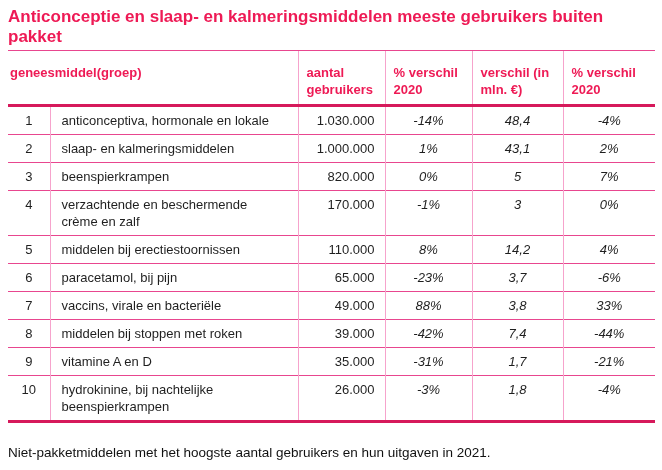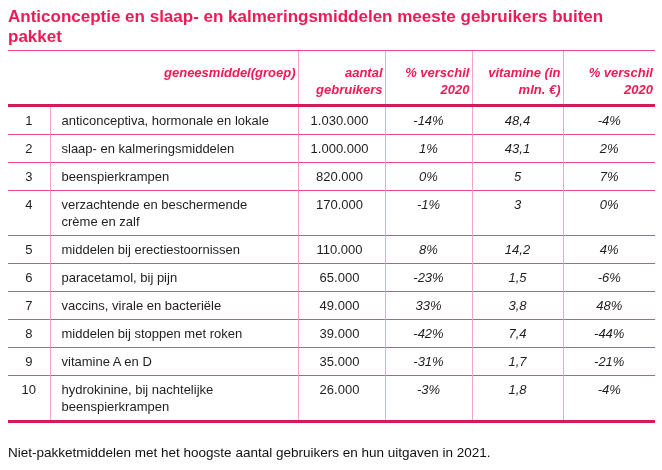--- a/index.html
+++ b/index.html
@@ -20,39 +20,38 @@
     margin:0 0 3px 0;
     font-size:17px;font-weight:bold;line-height:20px;
     color:var(--accent);
   }
   table.data{
     width:647px;border-collapse:collapse;table-layout:fixed;
   }
   thead th{
     color:var(--accent);
     font-size:13px;font-weight:bold;line-height:17px;
-    text-align:right;vertical-align:top;
+    text-align:left;vertical-align:top;
     padding:13px 2px 6px 8px;
     border-top:1.5px solid var(--rule-thin);
     border-bottom:3px solid var(--rule-thick);
-    font-style:italic;
   }
   thead th.first{padding-left:2px;}
   thead th + th{border-left:1.5px solid var(--rule-vertical);}
   tbody td{
     color:var(--text);
     font-size:13px;line-height:17px;vertical-align:top;
     padding:5px 6px;
   }
   tbody td + td{border-left:1.5px solid var(--rule-vertical);}
   tbody tr + tr td{border-top:1.5px solid var(--rule-thin);}
   tbody tr:last-child td{border-bottom:3px solid var(--rule-thick);}
   td.rank{text-align:center;padding-left:2px;padding-right:2px;}
   td.name{text-align:left;padding:5px 28px 5px 11px;}
-  td.users{text-align:center;padding-right:10px;}
+  td.users{text-align:right;padding-right:10px;}
   td.center{text-align:center;font-style:italic;}
   .caption{
     margin-top:21px;
     font-size:13.5px;line-height:17px;color:#111111;
   }
 </style>
 </head>
 <body>
 
 <div class="page">
@@ -65,21 +64,21 @@
         <col style="width:87px">
       <col style="width:87px">
         <col style="width:91px">
         <col style="width:92px">
     </colgroup>
     <thead>
       <tr>
         <th class="first" colspan="2">geneesmiddel(groep)</th>
         <th>aantal gebruikers</th>
         <th>% verschil 2020</th>
-        <th>vitamine (in mln. €)</th>
+        <th>verschil (in mln. €)</th>
         <th>% verschil 2020</th>
       </tr>
     </thead>
     <tbody>
       <tr>
         <td class="rank">1</td>
         <td class="name">anticonceptiva, hormonale en lokale</td>
         <td class="users">1.030.000</td>
         <td class="center">-14%</td>
         <td class="center">48,4</td>
@@ -115,30 +114,30 @@
         <td class="users">110.000</td>
         <td class="center">8%</td>
         <td class="center">14,2</td>
         <td class="center">4%</td>
       </tr>
       <tr>
         <td class="rank">6</td>
         <td class="name">paracetamol, bij pijn</td>
         <td class="users">65.000</td>
         <td class="center">-23%</td>
-        <td class="center">1,5</td>
+        <td class="center">3,7</td>
         <td class="center">-6%</td>
       </tr>
       <tr>
         <td class="rank">7</td>
         <td class="name">vaccins, virale en bacteriële</td>
         <td class="users">49.000</td>
+        <td class="center">88%</td>
+        <td class="center">3,8</td>
         <td class="center">33%</td>
-        <td class="center">3,8</td>
-        <td class="center">48%</td>
       </tr>
       <tr>
         <td class="rank">8</td>
         <td class="name">middelen bij stoppen met roken</td>
         <td class="users">39.000</td>
         <td class="center">-42%</td>
         <td class="center">7,4</td>
         <td class="center">-44%</td>
       </tr>
       <tr>

